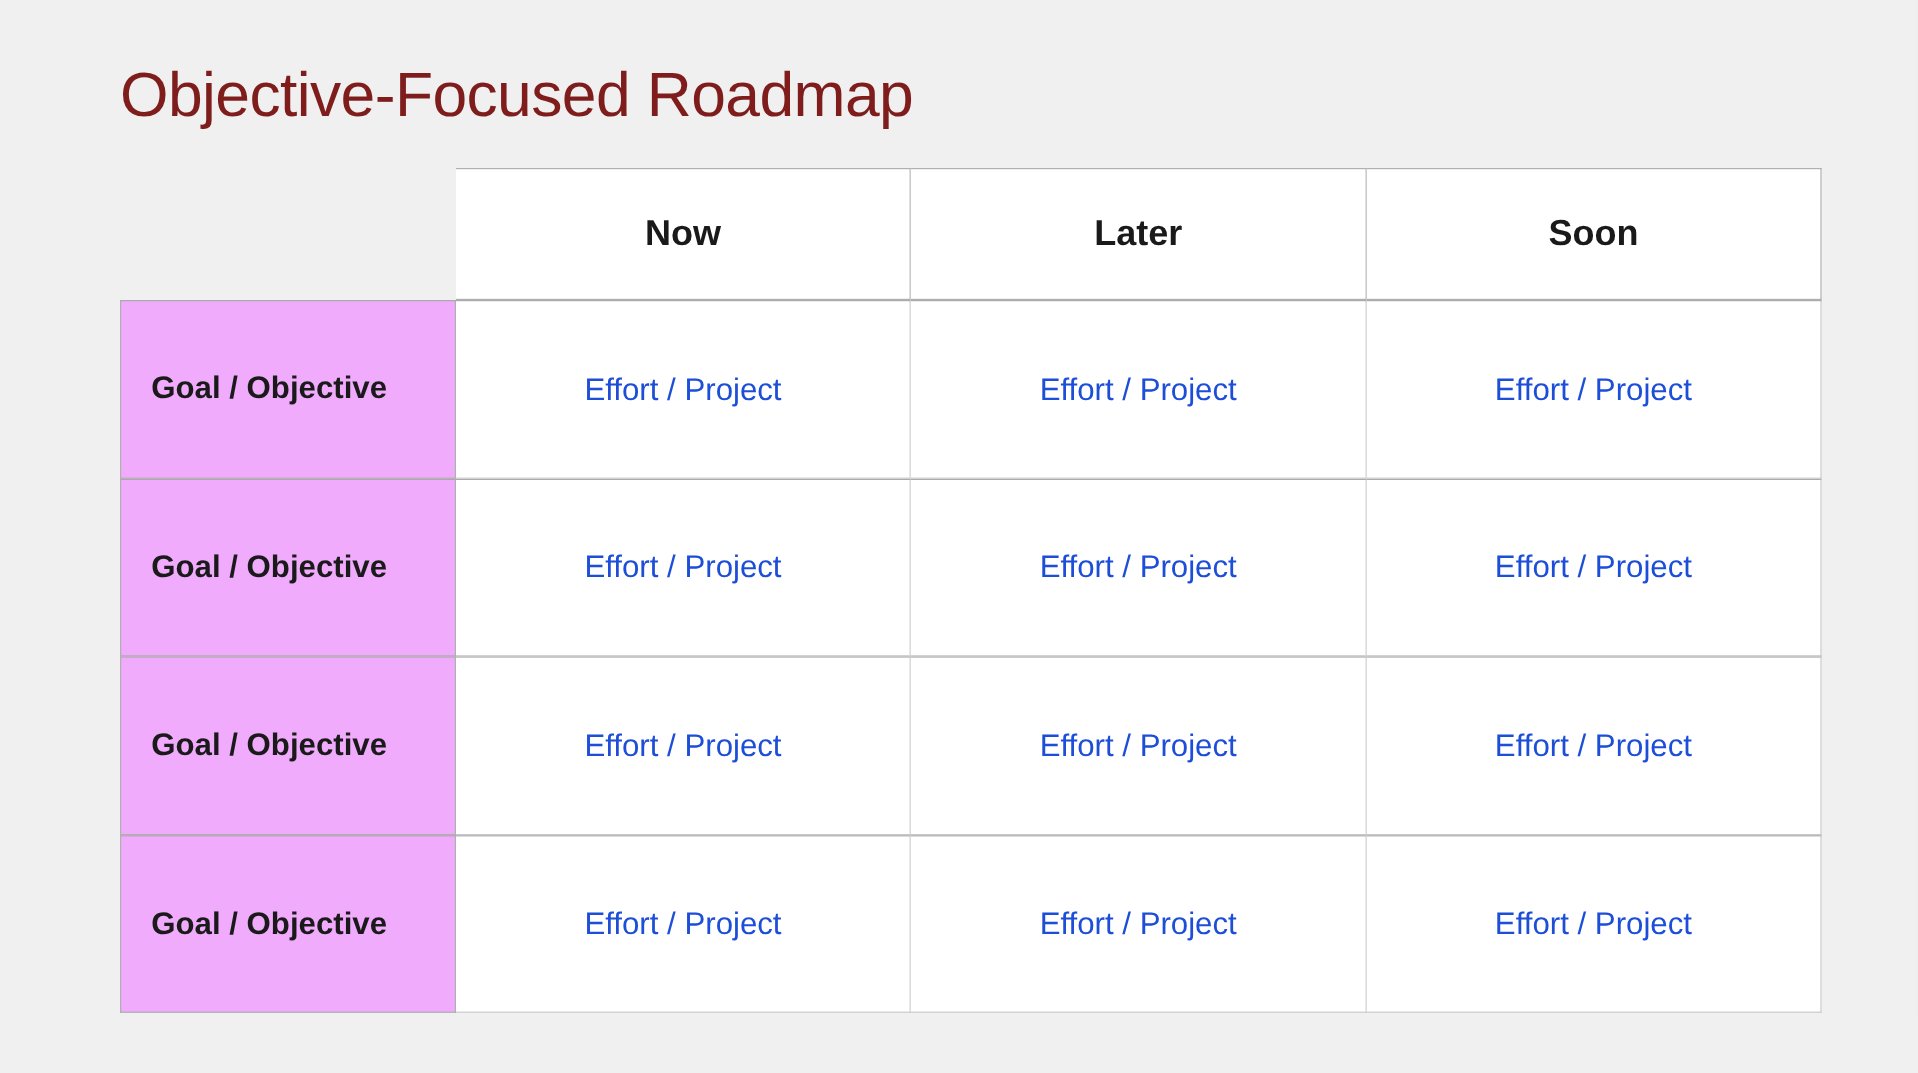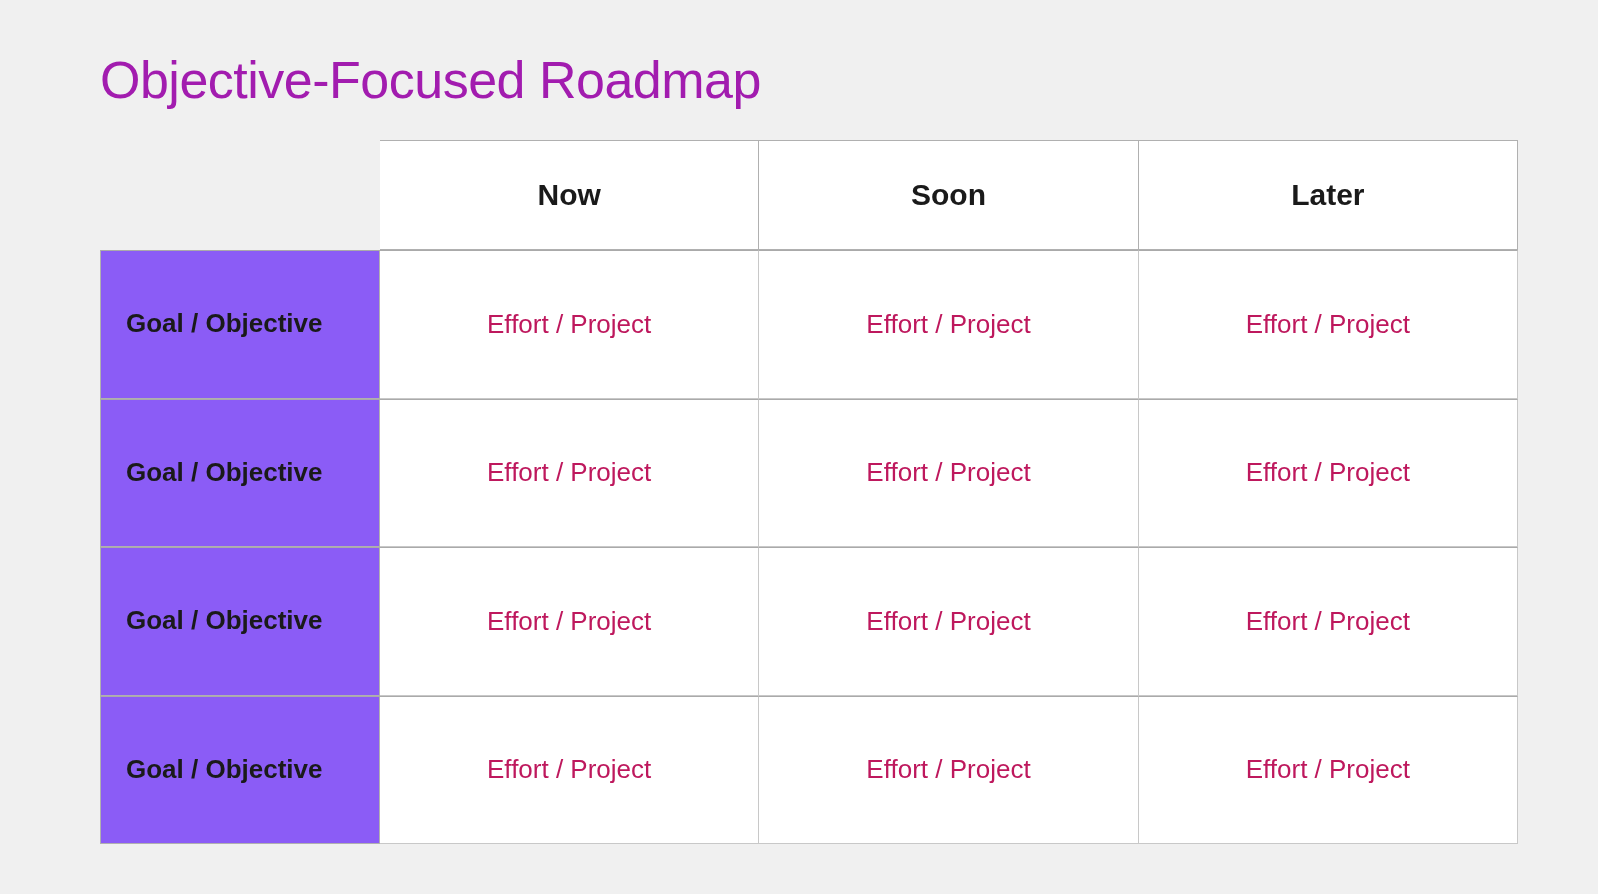--- a/index.html
+++ b/index.html
@@ -23,21 +23,21 @@
       width: 1598px;
       height: 894px;
       padding: 50px 80px 50px 100px;
       display: flex;
       flex-direction: column;
     }
 
     .page-title {
       font-size: 52px;
       font-weight: 400;
-      color: #a21caf;
+      color: #7f1d1d;
       margin-bottom: 30px;
       letter-spacing: -0.5px;
     }
 
     .roadmap-table {
       display: grid;
       grid-template-columns: 280px 1fr 1fr 1fr;
       grid-template-rows: auto repeat(4, 1fr);
       flex: 1;
       border-collapse: collapse;
@@ -59,21 +59,21 @@
     }
 
     .header-cell-label {
       font-size: 30px;
       font-weight: 700;
       color: #1a1a1a;
     }
 
     
     .goal-cell {
-      background-color: #8b5cf6;
+      background-color: #f0abfc;
       border: 1.5px solid #b0b0b0;
       display: flex;
       align-items: center;
       justify-content: flex-start;
       padding: 20px 25px;
     }
 
     .goal-cell-label {
       font-size: 26px;
       font-weight: 700;
@@ -86,21 +86,21 @@
       border: 1px solid #c8c8c8;
       display: flex;
       align-items: center;
       justify-content: center;
       padding: 20px;
     }
 
     .effort-cell-label {
       font-size: 26px;
       font-weight: 400;
-      color: #be185d;
+      color: #1d4ed8;
     }
 
     
     .header-cell:not(:first-child) {
       border-left: none;
     }
 
     .goal-cell {
       border-top: none;
     }
@@ -123,25 +123,25 @@
 
   <div class="roadmap-table">
 
     <div class="corner-cell"></div>
 
     <div class="header-cell">
       <span class="header-cell-label">Now</span>
     </div>
 
     <div class="header-cell">
-      <span class="header-cell-label">Soon</span>
+      <span class="header-cell-label">Later</span>
     </div>
 
     <div class="header-cell">
-      <span class="header-cell-label">Later</span>
+      <span class="header-cell-label">Soon</span>
     </div>
 
   <div class="goal-cell row-separator">
         <span class="goal-cell-label">Goal / Objective</span>
       </div>
       <div class="effort-cell row-separator">
         <span class="effort-cell-label">Effort / Project</span>
       </div>
       <div class="effort-cell row-separator">
         <span class="effort-cell-label">Effort / Project</span>

